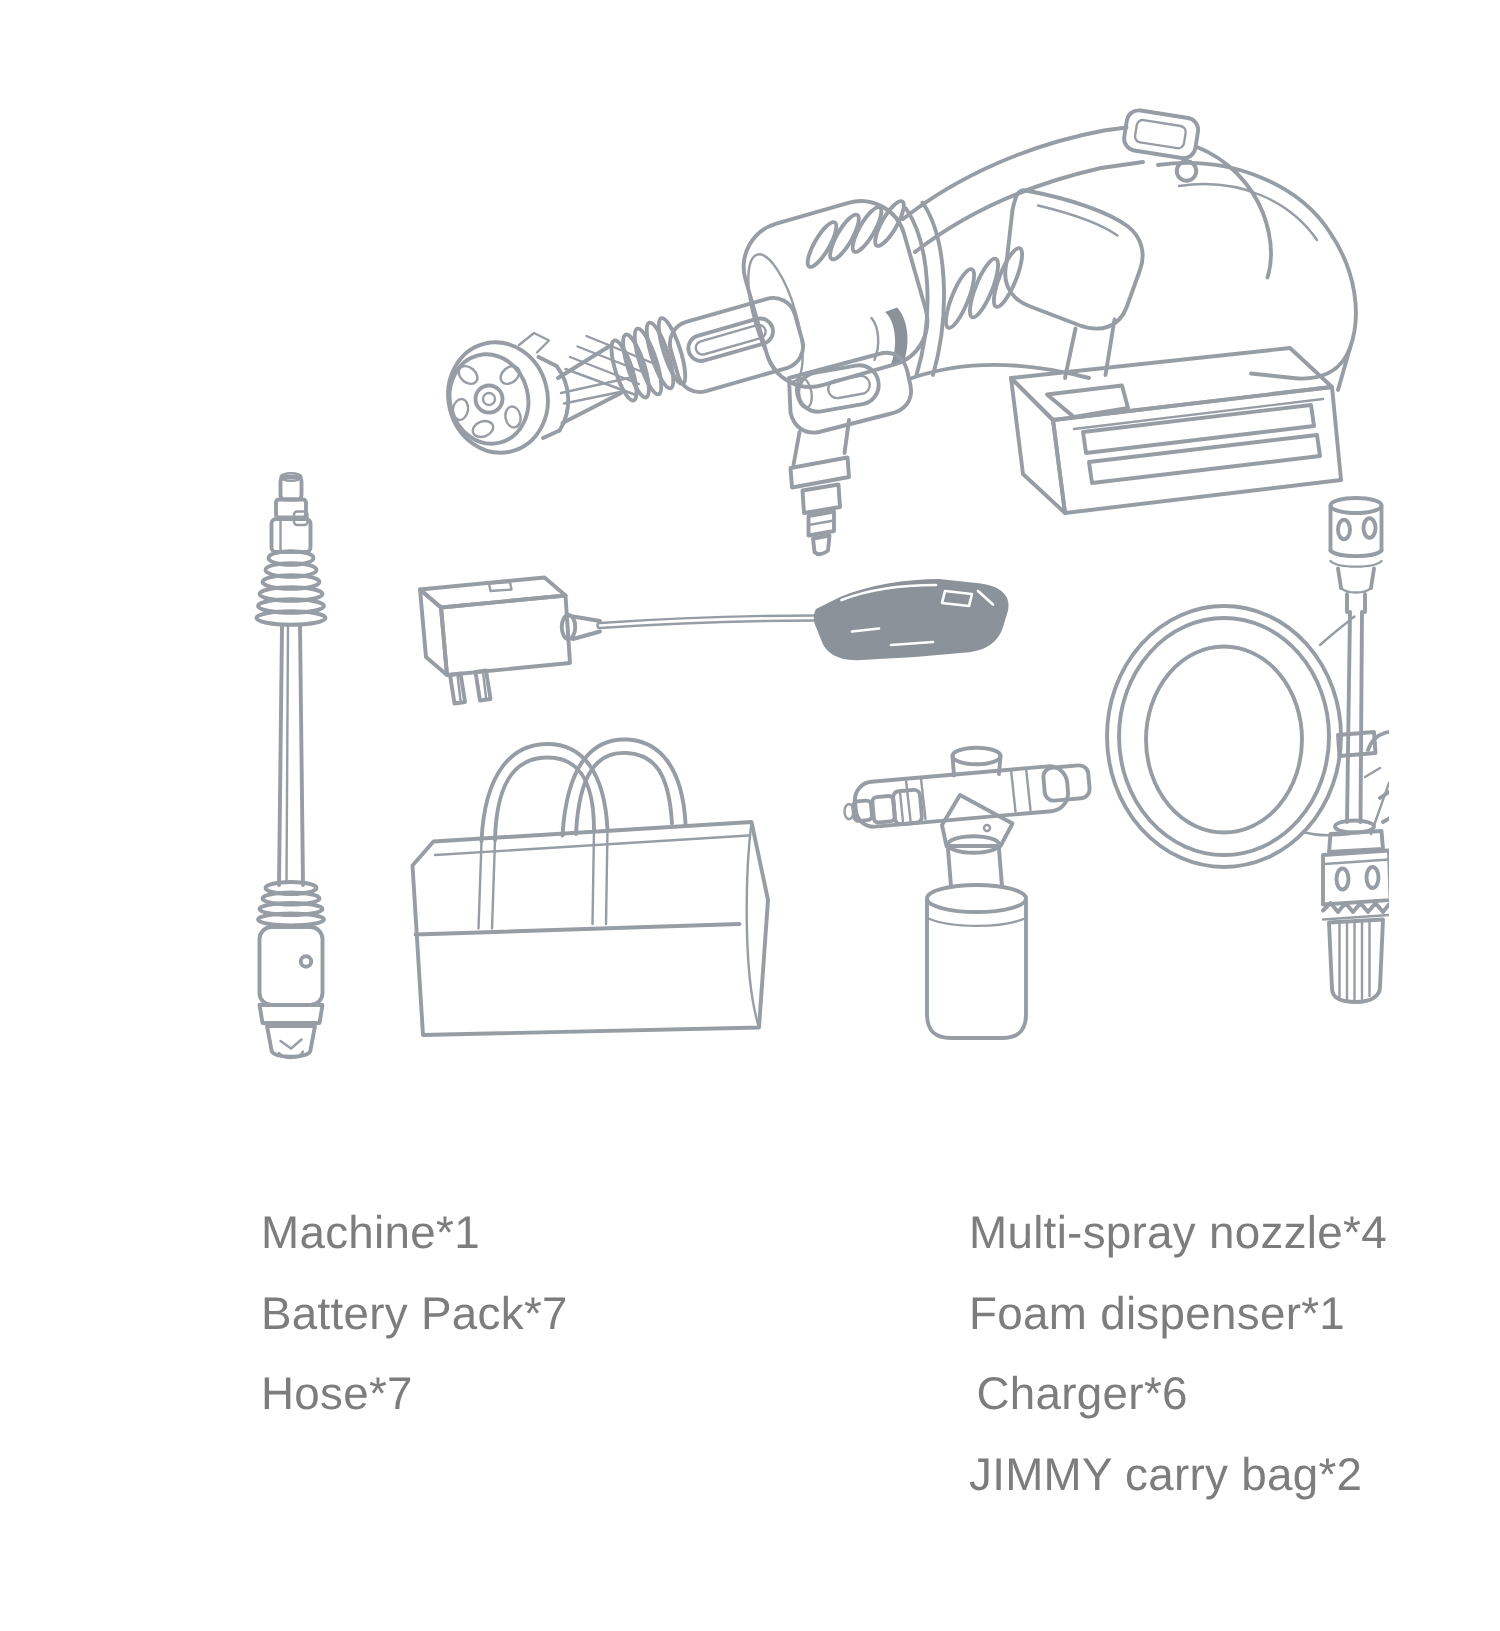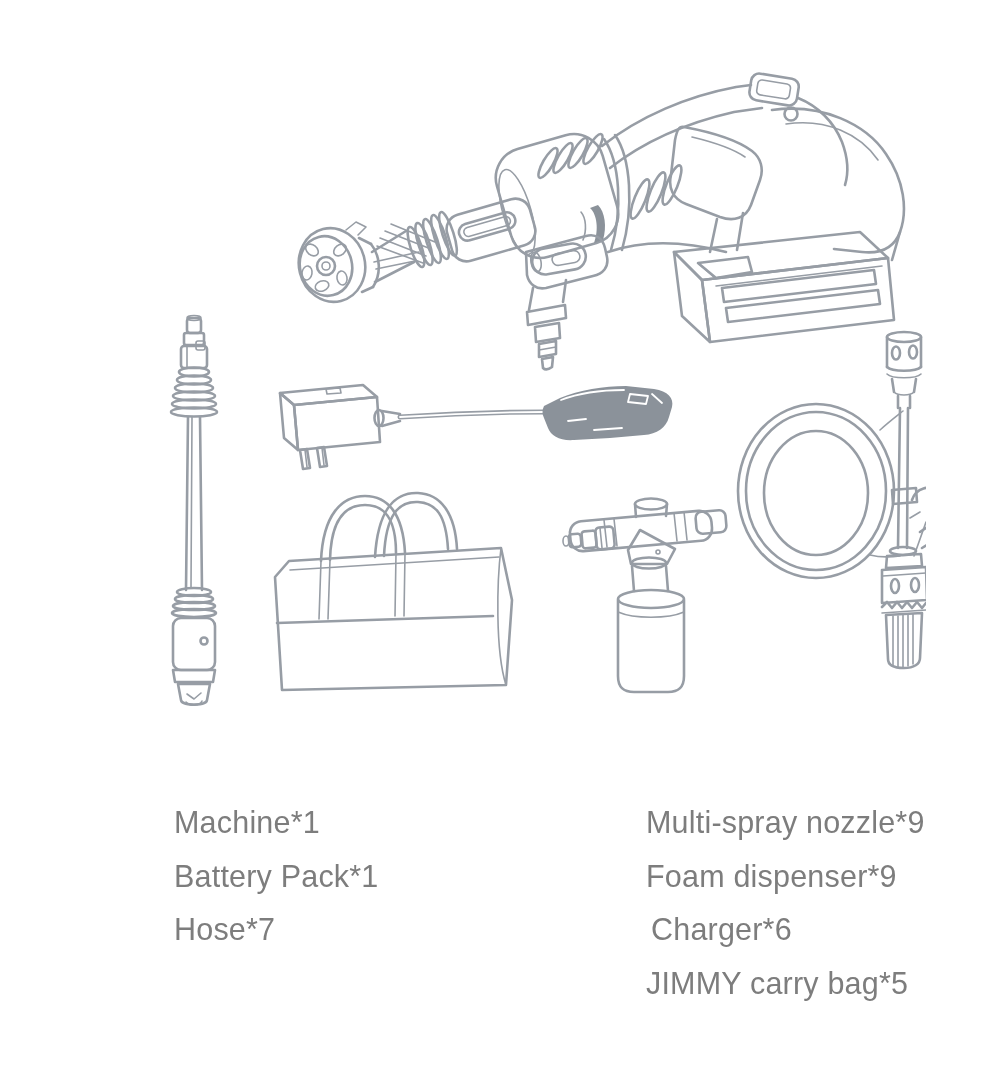--- a/index.html
+++ b/index.html
@@ -246,23 +246,23 @@
         <path class="ln" d="M 808,607 L 813,602 L 818,608 L 823,602 L 828,608 L 833,602 L 838,608 L 843,602 L 848,608 L 852,603"></path>
         <path class="ln-thin" d="M 808,613 L 852,610"></path>
         <path class="ln" d="M 812,615 L 848,613 L 846,658 C 846,664 840,668 830,668 C 820,668 814,665 814,659 Z"></path>
         <path class="ln-thin" d="M 819,616 L 819,665 M 824,616 L 824,667 M 829,615 L 829,667 M 834,615 L 834,666 M 839,614 L 839,664"></path>
       </g>
     </g>
   </svg>
 
   <div class="packing-list-col left">
     <div class="packing-row">Machine*1</div>
-    <div class="packing-row">Battery Pack*1</div>
+    <div class="packing-row">Battery Pack*7</div>
     <div class="packing-row">Hose*7</div>
   </div>
   <div class="packing-list-col right">
-    <div class="packing-row">Multi-spray nozzle*9</div>
-    <div class="packing-row">Foam dispenser*9</div>
+    <div class="packing-row">Multi-spray nozzle*4</div>
+    <div class="packing-row">Foam dispenser*1</div>
     <div class="packing-row indent">Charger*6</div>
-    <div class="packing-row">JIMMY carry bag*5</div>
+    <div class="packing-row">JIMMY carry bag*2</div>
   </div>
 
 </div>
 
 </body></html>

